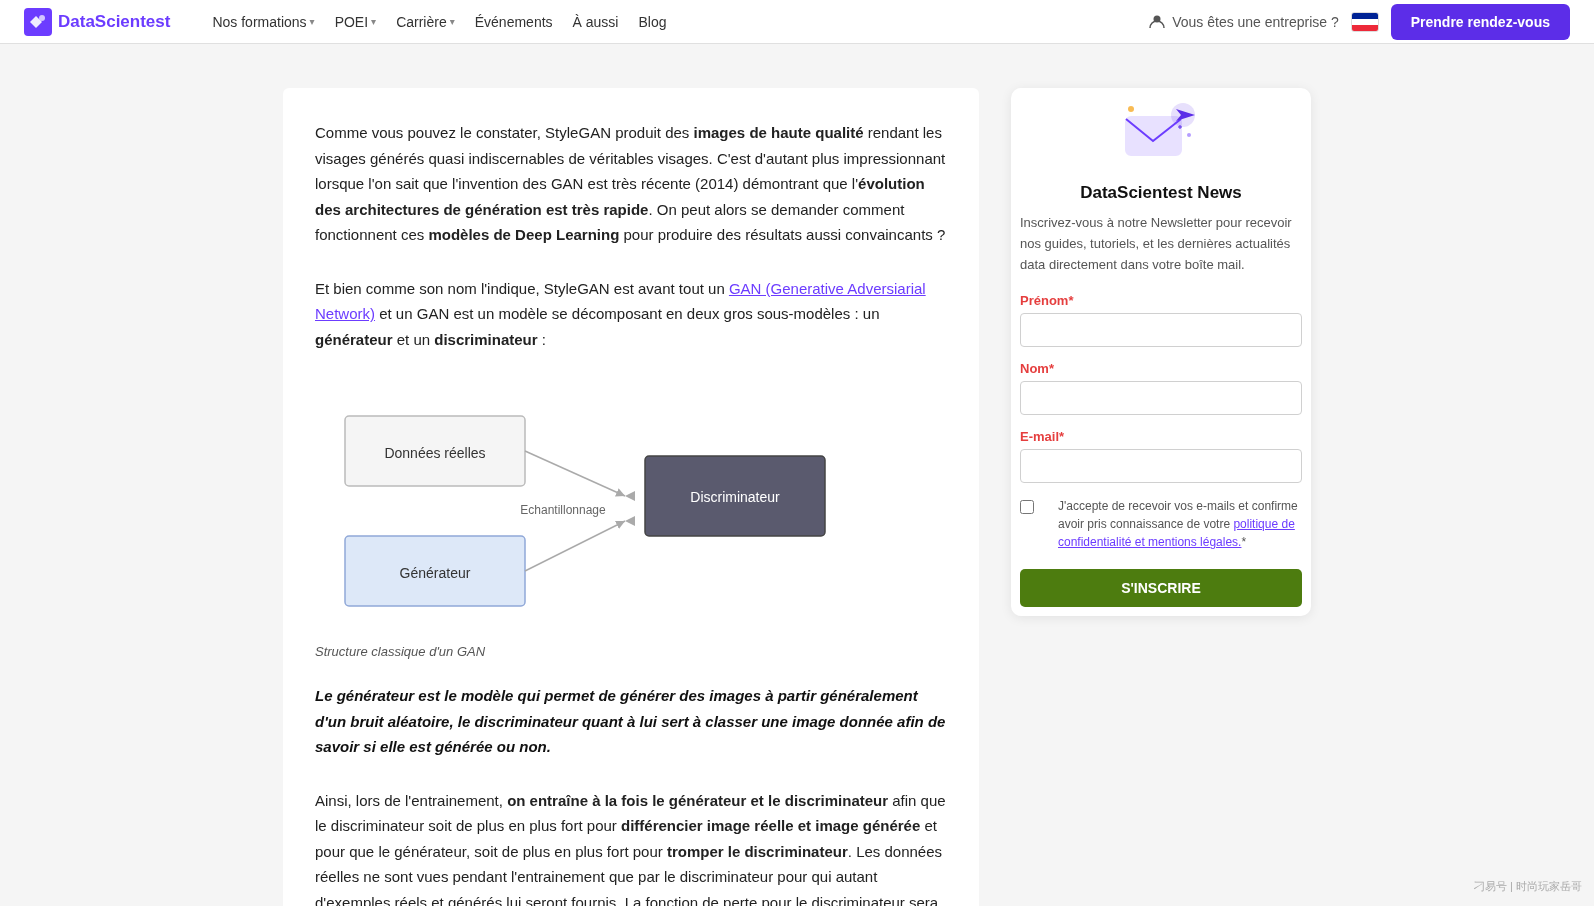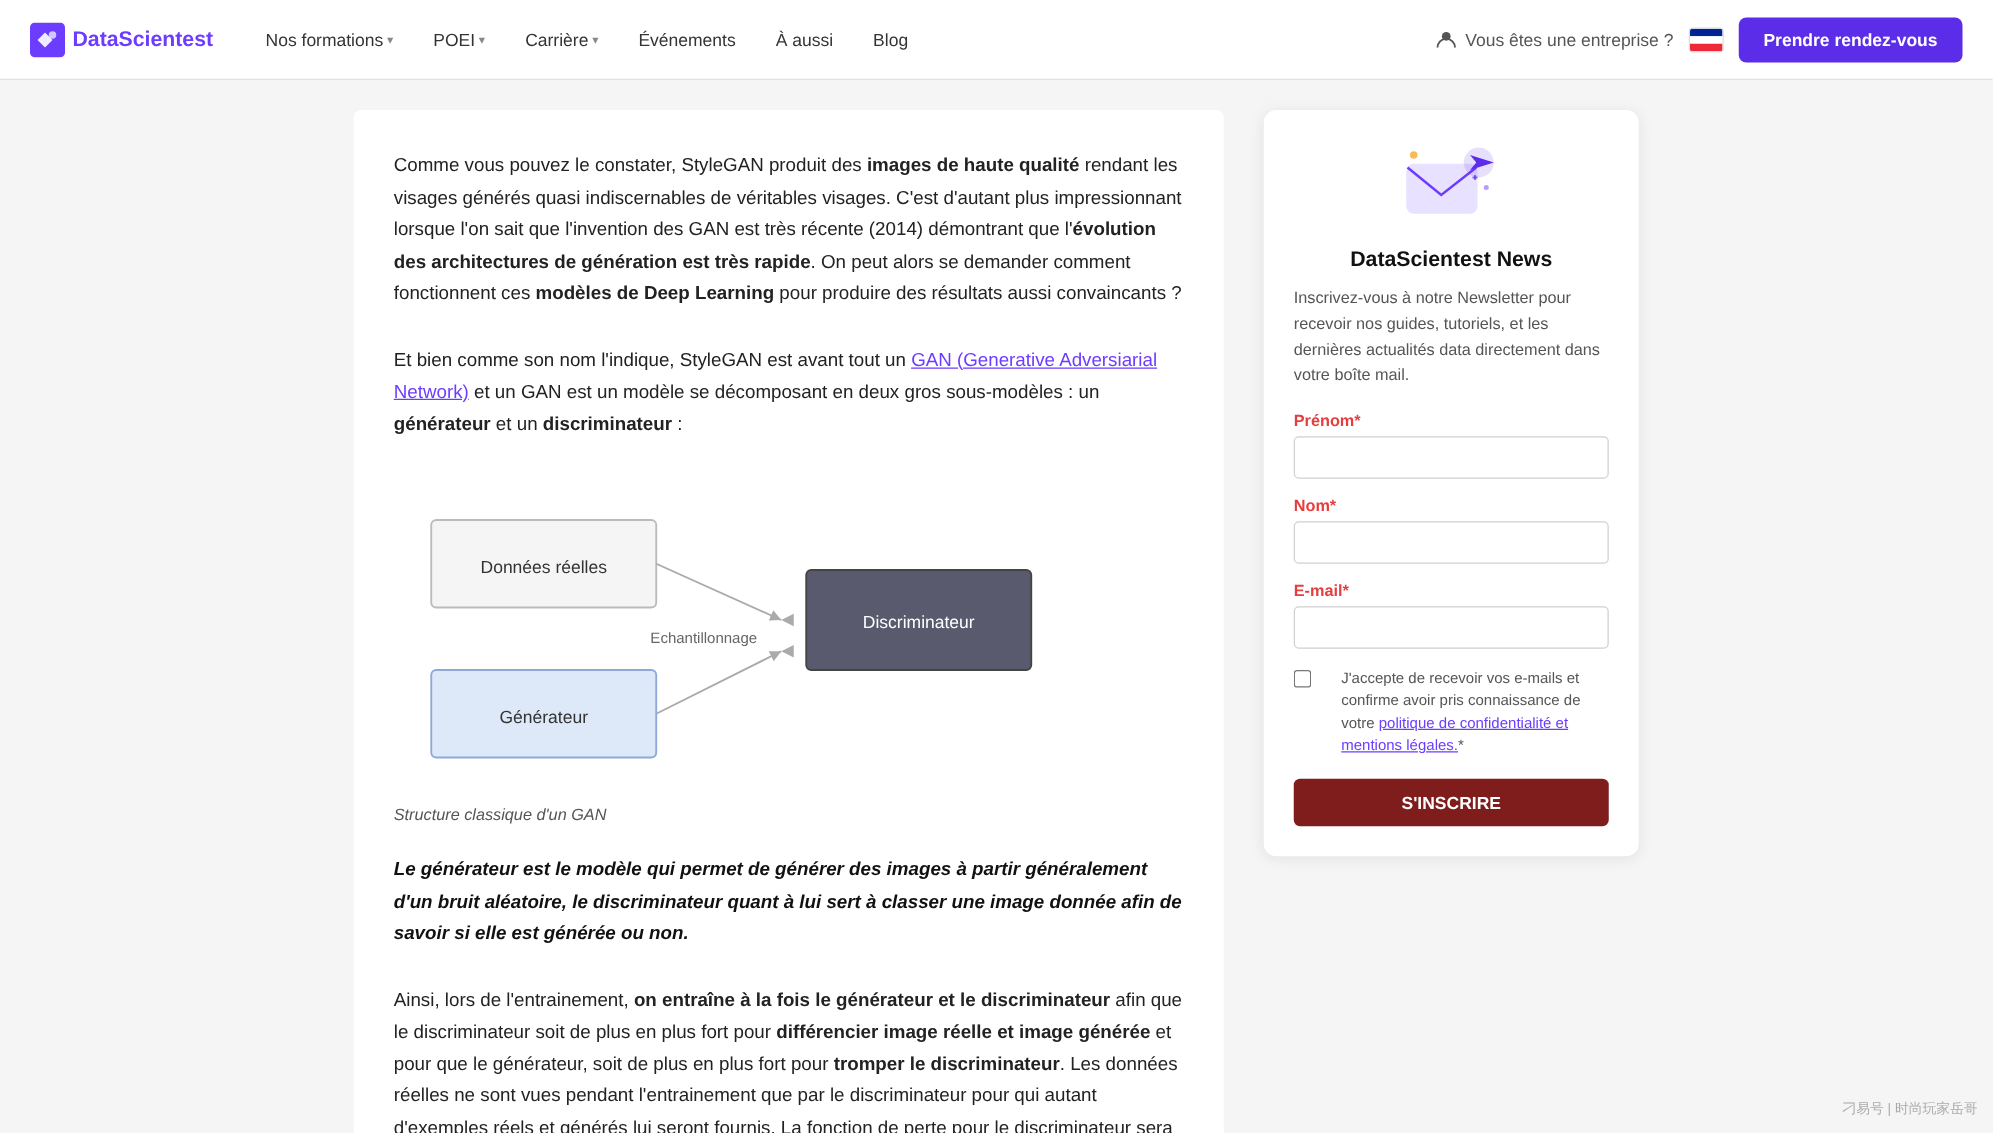--- a/index.html
+++ b/index.html
@@ -1,26 +1,26 @@
 <!DOCTYPE html>
 <html><head>
   <meta charset="utf-8">
   <style>
     * { box-sizing: border-box; margin: 0; padding: 0; }
     body { font-family: -apple-system, BlinkMacSystemFont, 'Segoe UI', Arial, sans-serif; font-size: 15px; color: #222; background: #f5f5f5; }
 
     
     nav {
-      position: fixed; top: 0; left: 0; right: 0; height: 64px;
+      position: fixed; top: 0; left: 0; right: 0; height: 44px;
       background: #fff; border-bottom: 1px solid #e0e0e0;
       display: flex; align-items: center; padding: 0 24px; gap: 8px; z-index: 100;
     }
     .logo-area { display: flex; align-items: center; gap: 6px; font-weight: 700; font-size: 17px; color: #6c3cff; margin-right: 24px; }
     .logo-icon { width: 28px; height: 28px; }
-    .nav-links { display: flex; align-items: center; gap: 12px; flex: 1; text-align: center; }
+    .nav-links { display: flex; align-items: center; gap: 0; flex: 1; text-align: center; }
     .nav-link { display: flex; align-items: center; gap: 3px; padding: 6px 10px; font-size: 14px; color: #333; cursor: pointer; border-radius: 4px; white-space: nowrap; }
     .nav-link .chevron { font-size: 10px; color: #888; }
     .nav-right { display: flex; align-items: center; gap: 12px; margin-left: auto; }
     .enterprise-link { display: flex; align-items: center; gap: 6px; font-size: 14px; color: #555; cursor: pointer; white-space: nowrap; }
     .flag { width: 28px; height: 20px; border-radius: 3px; overflow: hidden; display: flex; flex-direction: column; border: 1px solid #ddd; }
     .flag-blue { background: #002395; flex: 1; }
     .flag-white { background: #fff; flex: 1; }
     .flag-red { background: #ED2939; flex: 1; }
     .btn-rdv { background: #5c2de8; color: #fff; border: none; padding: 10px 20px; border-radius: 6px; font-size: 14px; font-weight: 600; cursor: pointer; white-space: nowrap; }
 
@@ -40,33 +40,33 @@
 
     
     .diagram-wrap { display: flex; flex-direction: column; margin: 24px 0; }
     .diagram-svg-area { width: 540px; height: 260px; position: relative; }
     .diagram-caption { font-size: 13px; color: #555; font-style: italic; margin-top: 8px; }
 
     
     .key-quote { font-size: 15px; font-style: italic; font-weight: 700; color: #111; line-height: 1.7; margin: 20px 0 28px 0; padding: 0; }
 
     
-    .sidebar-card { background: #fff; border-radius: 10px; padding: 24px; box-shadow: 0 2px 12px rgba(0,0,0,0.08); }
+    .sidebar-card { background: #fff; border-radius: 10px; padding: 9px; box-shadow: 0 2px 12px rgba(0,0,0,0.08); }
     .sidebar-icon-wrap { display: flex; justify-content: center; margin-bottom: 16px; }
     .sidebar-icon-svg { width: 80px; height: 70px; }
     .sidebar-title { font-size: 17px; font-weight: 700; color: #111; margin-bottom: 10px; text-align: center; }
     .sidebar-desc { font-size: 13px; color: #555; line-height: 1.6; margin-bottom: 18px; }
     .form-label { font-size: 13px; font-weight: 600; color: #333; margin-bottom: 5px; display: block; }
     .form-label span { color: #e53e3e; }
     .form-input { width: 100%; border: 1px solid #d0d0d0; border-radius: 4px; padding: 8px 10px; font-size: 14px; color: #222; outline: none; margin-bottom: 14px; }
     .checkbox-row { display: flex; align-items: flex-start; gap: 24px; margin-bottom: 18px; }
     .checkbox-row input[type=checkbox] { margin-top: 3px; flex-shrink: 0; width: 14px; height: 14px; }
     .checkbox-label { font-size: 12px; color: #555; line-height: 1.5; }
     .checkbox-label a { color: #6c3cff; text-decoration: underline; cursor: pointer; }
-    .btn-inscrire { background: #7f1d1d; color: #fff; border: none; padding: 11px 24px; border-radius: 5px; font-size: 14px; font-weight: 700; cursor: pointer; width: 100%; }
+    .btn-inscrire { background: #4d7c0f; color: #fff; border: none; padding: 11px 24px; border-radius: 5px; font-size: 14px; font-weight: 700; cursor: pointer; width: 100%; }
 
     
     .watermark { position: fixed; bottom: 12px; right: 12px; font-size: 11px; color: #aaa; pointer-events: none; }
   </style>
 </head>
 <body>
 
 <nav>
   <div class="logo-area">
     <svg class="logo-icon" viewBox="0 0 28 28" fill="none" xmlns="http://www.w3.org/2000/svg">

